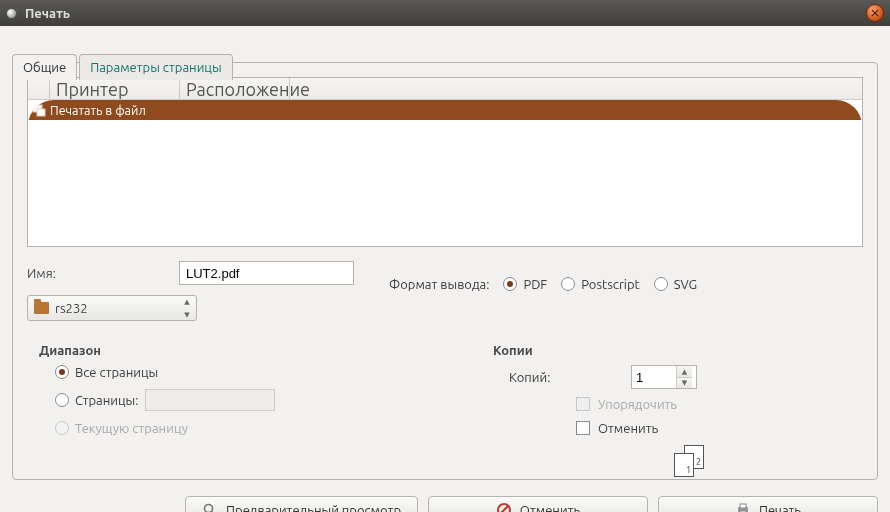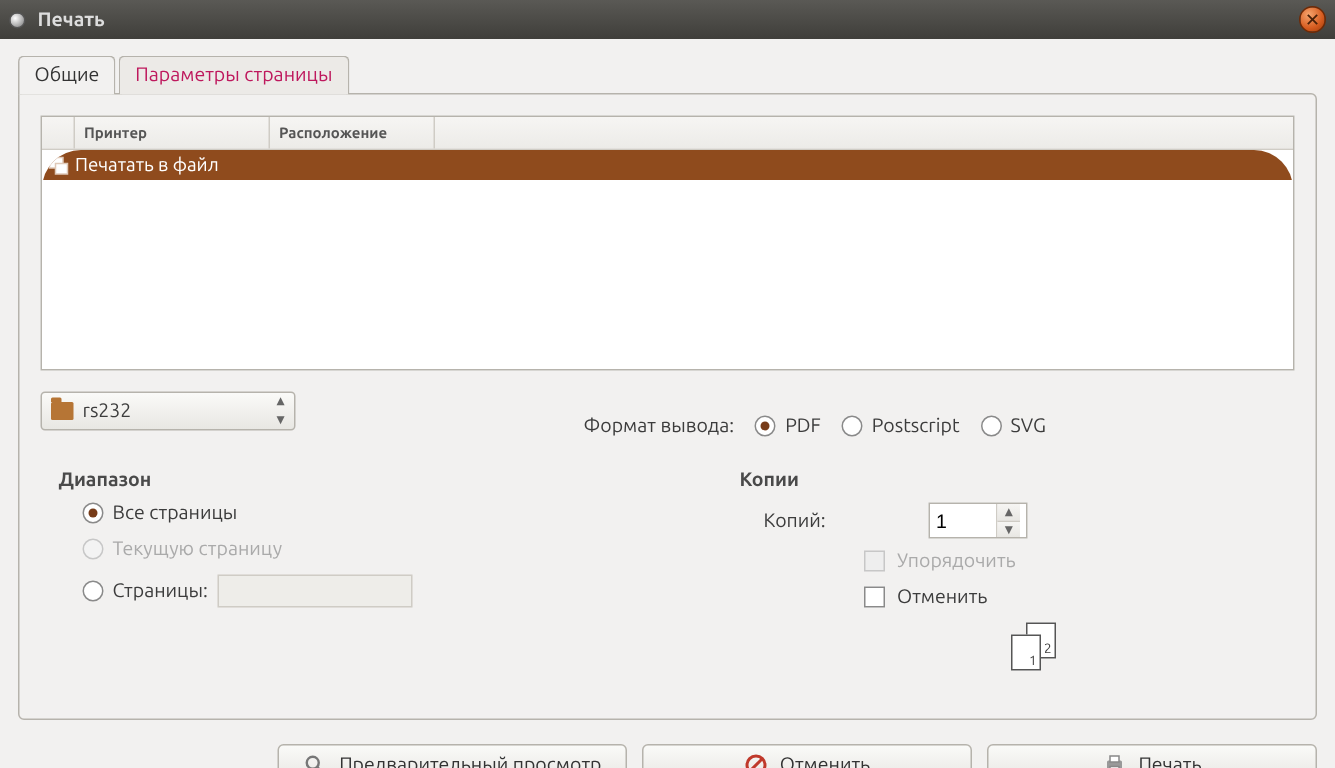--- a/index.html
+++ b/index.html
@@ -36,27 +36,27 @@
     border: 1px solid #6e2a07;
     display: flex; align-items: center; justify-content: center;
     color: #3a1605; font-size: 11px; font-weight: bold;
     cursor: pointer;
   }
   .window-body {
     background: #f2f1f0;
     height: calc(512px - 26px);
     padding: 10px 12px 12px 12px;
   }
-  .tabs-row { display: flex; position: relative; top: 1px; z-index: 2; }
+  .tabs-row { display: flex; position: relative; top: 18px; z-index: 2; }
   .tab {
     padding: 5px 10px 6px 10px;
     border: 1px solid #b6b3ac;
     border-bottom: none;
     background: #eceae7;
-    color: #be185d;
+    color: #0f766e;
     border-top-left-radius: 4px;
     border-top-right-radius: 4px;
     margin-right: 2px;
     cursor: pointer;
   }
   .tab.active { background: #f2f1f0; color: #333; }
   .tab-page {
     border: 1px solid #b6b3ac;
     border-radius: 0 4px 4px 4px;
     background: #f2f1f0;
@@ -67,25 +67,24 @@
     border: 1px solid #b6b3ac;
     background: #fff;
     height: 170px;
     display: flex;
     flex-direction: column;
   }
   .pt-header {
     display: flex;
     background: linear-gradient(#f6f5f3,#ecebe8);
     border-bottom: 1px solid #cfccc5;
-    font-size: 10px;
+    font-size: 18px;
     color: #555;
     height: 22px;
     align-items: stretch;
-    font-weight: bold;
   }
   .pt-cell-h {
     border-right: 1px solid #cfccc5;
     padding: 3px 6px;
     display: flex; align-items: center;
   }
   .pt-body { flex: 1; overflow: hidden; border-radius: 26px; }
   .pt-row {
     display: flex;
     background: #8f4b1d;
@@ -145,21 +144,21 @@
   .radio.sel .rc::after {
     content: ""; width: 6px; height: 6px; border-radius: 50%;
     background: #773b18;
   }
   .radio.disabled { color: #aaa; cursor: default; }
   .radio.disabled .rc { border-color: #c7c7c7; background: #f3f3f3; }
   .section-title { font-weight: bold; color: #4a4a4a; margin-top: 22px; margin-bottom: 8px; }
   .cols { display: flex; }
   .col-left { flex: 1; padding-left: 16px; margin-left: 12px; }
   .col-right { width: 380px; padding-left: 10px;}
-  .copies-row { display: flex; align-items: center; gap: 0; margin-bottom: 8px; }
+  .copies-row { display: flex; align-items: center; gap: 12px; margin-bottom: 8px; }
   .spinbox {
     display: flex; width: 66px; height: 24px;
     border: 1px solid #b6b3ac; background: #fff;
   }
   .spinbox input {
     border: none; width: 44px; padding: 0 4px; font-size: 13px; outline: none;
   }
   .spinbox .btns {
     width: 16px; display: flex; flex-direction: column;
     border-left: 1px solid #cfccc5;
@@ -236,20 +235,24 @@
               <rect x="5" y="6" width="8" height="7" fill="#fff" stroke="#e0c9b8" stroke-width="1"></rect>
             </svg>
           </span>
           <span>Печатать в файл</span>
         </div>
       </div>
     </div>
 
     <div style="display:flex; margin-top:14px; align-items:flex-start;">
       <div class="form-left">
+        <div class="fr">
+          <div class="label">Имя:</div>
+          <input class="textin" value="LUT2.pdf" style="">
+        </div>
         <div class="fr">
           <div class="combo">
             <span class="folder-ic"></span>
             <span>rs232</span>
             <span class="spin">
                 <span>▲</span>
                 <span>▼</span>
               </span>
           </div>
         </div>
@@ -276,31 +279,31 @@
       <div class="col-left" style="padding-left:0">
         <div class="section-title">Диапазон</div>
         <div style="padding-left:16px">
           <div class="opt-line">
             <span class="radio sel">
               <span class="rc"></span>
               <span>Все страницы</span>
             </span>
           </div>
           <div class="opt-line">
-            <span class="radio disabled">
-              <span class="rc"></span>
-              <span>Текущую страницу</span>
-            </span>
-          </div>
-          <div class="opt-line">
             <span class="radio">
               <span class="rc"></span>
               <span>Страницы:</span>
             </span>
             <input class="pages-in" disabled="" style="">
+          </div>
+          <div class="opt-line">
+            <span class="radio disabled">
+              <span class="rc"></span>
+              <span>Текущую страницу</span>
+            </span>
           </div>
         </div>
       </div>
 
       <div class="col-right">
         <div class="section-title">Копии</div>
         <div style="padding-left:16px">
           <div class="copies-row">
             <span style="width:110px">Копий:</span>
             <div class="spinbox">

